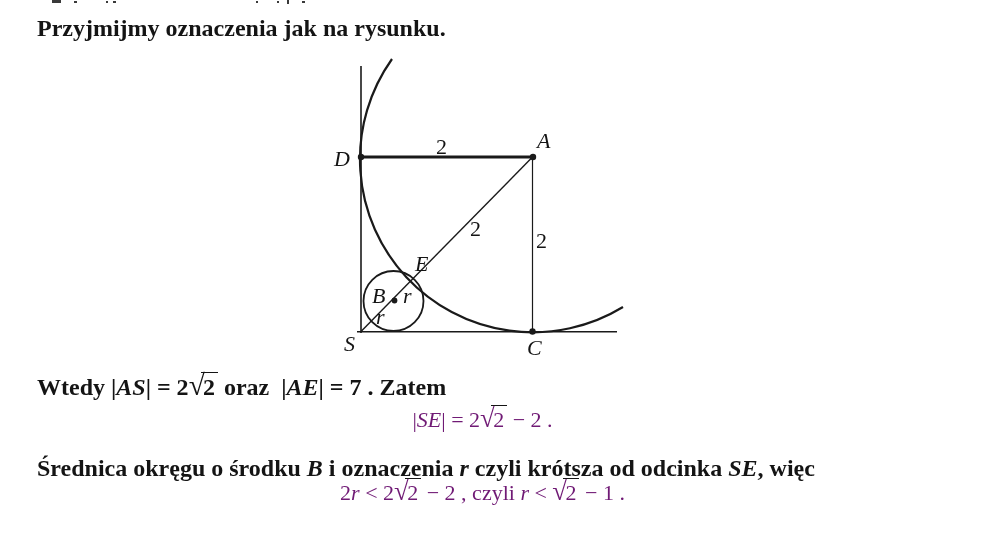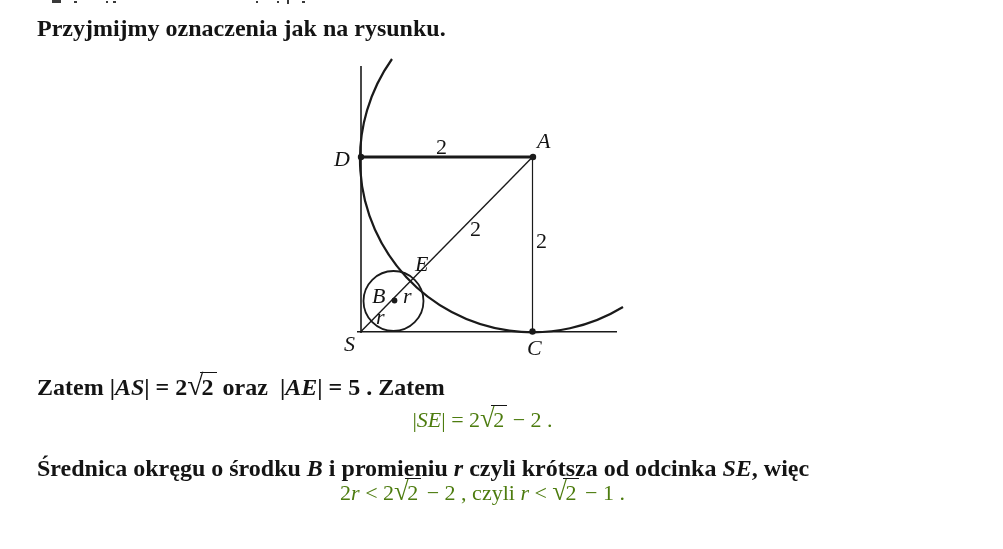--- a/index.html
+++ b/index.html
@@ -21,21 +21,21 @@
     font-weight:bold;
   }
   .formula{
     position:absolute;
     left:0;width:965px;
     text-align:center;
     margin:0;
     font-size:22px;
     line-height:32px;
     white-space:nowrap;
-    color:#4d7c0f;
+    color:#701a75;
   }
   .plain{font-style:normal;}
   .italic{font-style:italic;}
   .sqrt{white-space:nowrap;}
   .sqrt .rad{font-size:1.22em;line-height:1;letter-spacing:-0.06em;}
   .sqrt .radicand{border-top:1.6px solid #141414;padding:1px 3px 0 2px;margin-left:-2px;}
   .figure-svg{position:absolute;left:320px;top:54px;}
   .figure-svg text{font-family:"Liberation Serif", serif;fill:#141414;}
   .lbl-it{font-style:italic;font-size:22px;}
   .lbl-num{font-style:normal;font-size:22px;}
@@ -94,22 +94,22 @@
     <text x="344" y="351" class="lbl-it">S</text>
     <text x="527" y="355" class="lbl-it">C</text>
 
     <text x="436" y="154" class="lbl-num">2</text>
     <text x="470" y="236" class="lbl-num">2</text>
     <text x="536" y="248" class="lbl-num">2</text>
     <text x="403" y="303" class="lbl-it">r</text>
     <text x="376" y="324" class="lbl-it">r</text>
   </svg>
 
-  <p class="text-line" style="left:29px;top:363px;"><span class="plain">Zatem </span><span class="plain">|</span><span class="italic">AS</span><span class="plain">| = 2</span><span class="sqrt"><span class="rad">√</span><span class="radicand">2</span></span><span class="plain"> oraz&nbsp; |</span><span class="italic">AE</span><span class="plain">| = 5 . Zatem</span></p>
+  <p class="text-line" style="left:29px;top:363px;"><span class="plain">Wtedy </span><span class="plain">|</span><span class="italic">AS</span><span class="plain">| = 2</span><span class="sqrt"><span class="rad">√</span><span class="radicand">2</span></span><span class="plain"> oraz&nbsp; |</span><span class="italic">AE</span><span class="plain">| = 7 . Zatem</span></p>
 
   <p class="formula" style="top:404px;"><span class="plain">|</span><span class="italic">SE</span><span class="plain">| = 2</span><span class="sqrt"><span class="rad">√</span><span class="radicand">2</span></span><span class="plain"> − 2 .</span></p>
 
-  <p class="text-line" style="left:29px;top:445px;"><span class="plain">Średnica okręgu o środku </span><span class="italic">B</span><span class="plain"> i promieniu </span><span class="italic">r</span><span class="plain"> czyli krótsza od odcinka </span><span class="italic">SE</span><span class="plain">, więc</span></p>
+  <p class="text-line" style="left:29px;top:445px;"><span class="plain">Średnica okręgu o środku </span><span class="italic">B</span><span class="plain"> i oznaczenia </span><span class="italic">r</span><span class="plain"> czyli krótsza od odcinka </span><span class="italic">SE</span><span class="plain">, więc</span></p>
 
   <p class="formula" style="top:477px;"><span class="plain">2</span><span class="italic">r</span><span class="plain"> &lt; 2</span><span class="sqrt"><span class="rad">√</span><span class="radicand">2</span></span><span class="plain"> − 2 , czyli </span><span class="italic">r</span><span class="plain"> &lt; </span><span class="sqrt"><span class="rad">√</span><span class="radicand">2</span></span><span class="plain"> − 1 .</span></p>
 
 
 </div>
 
 </body></html>

